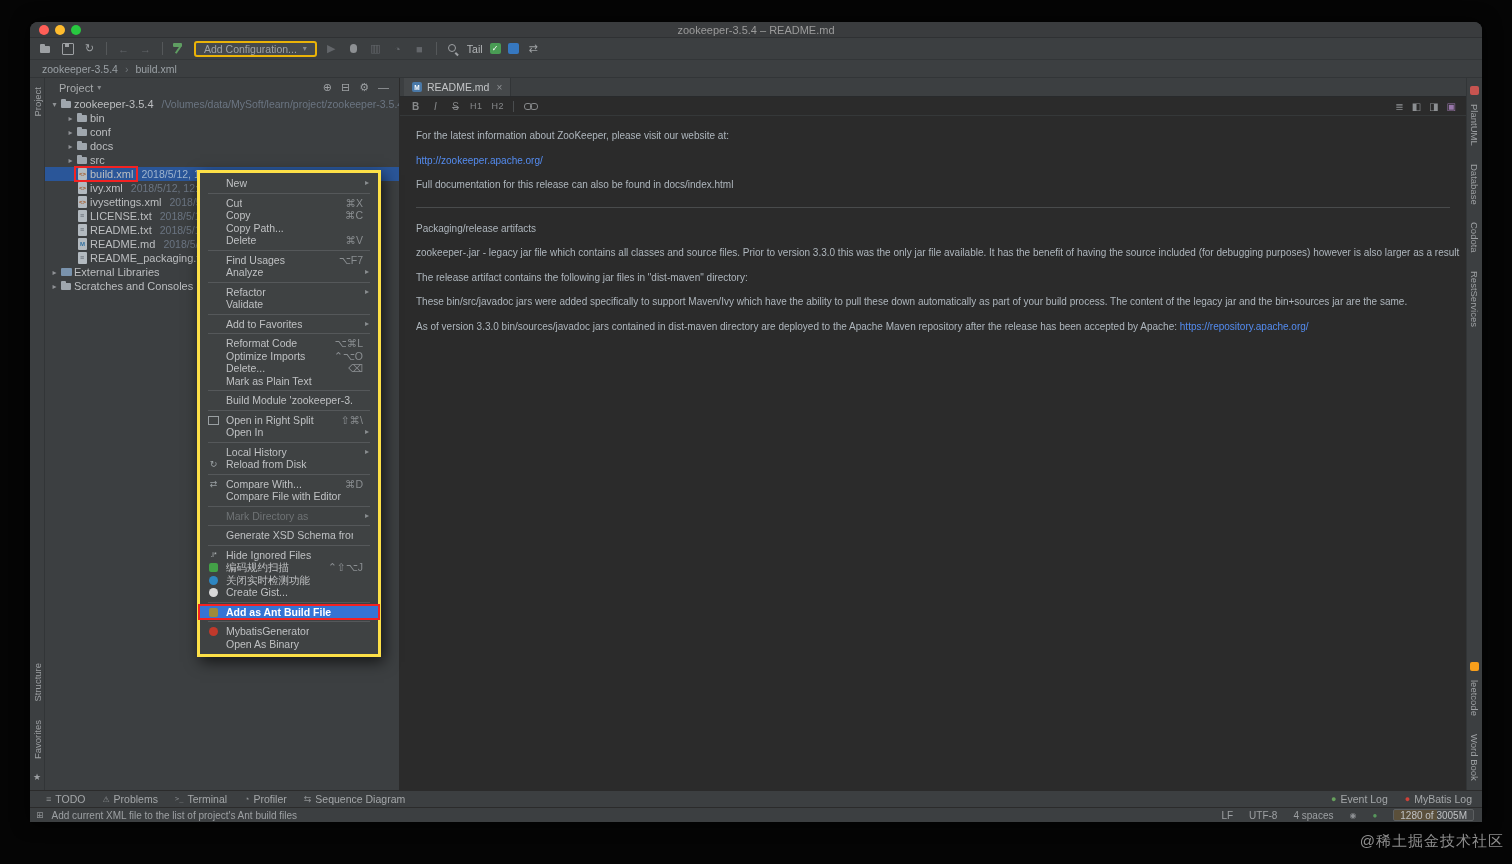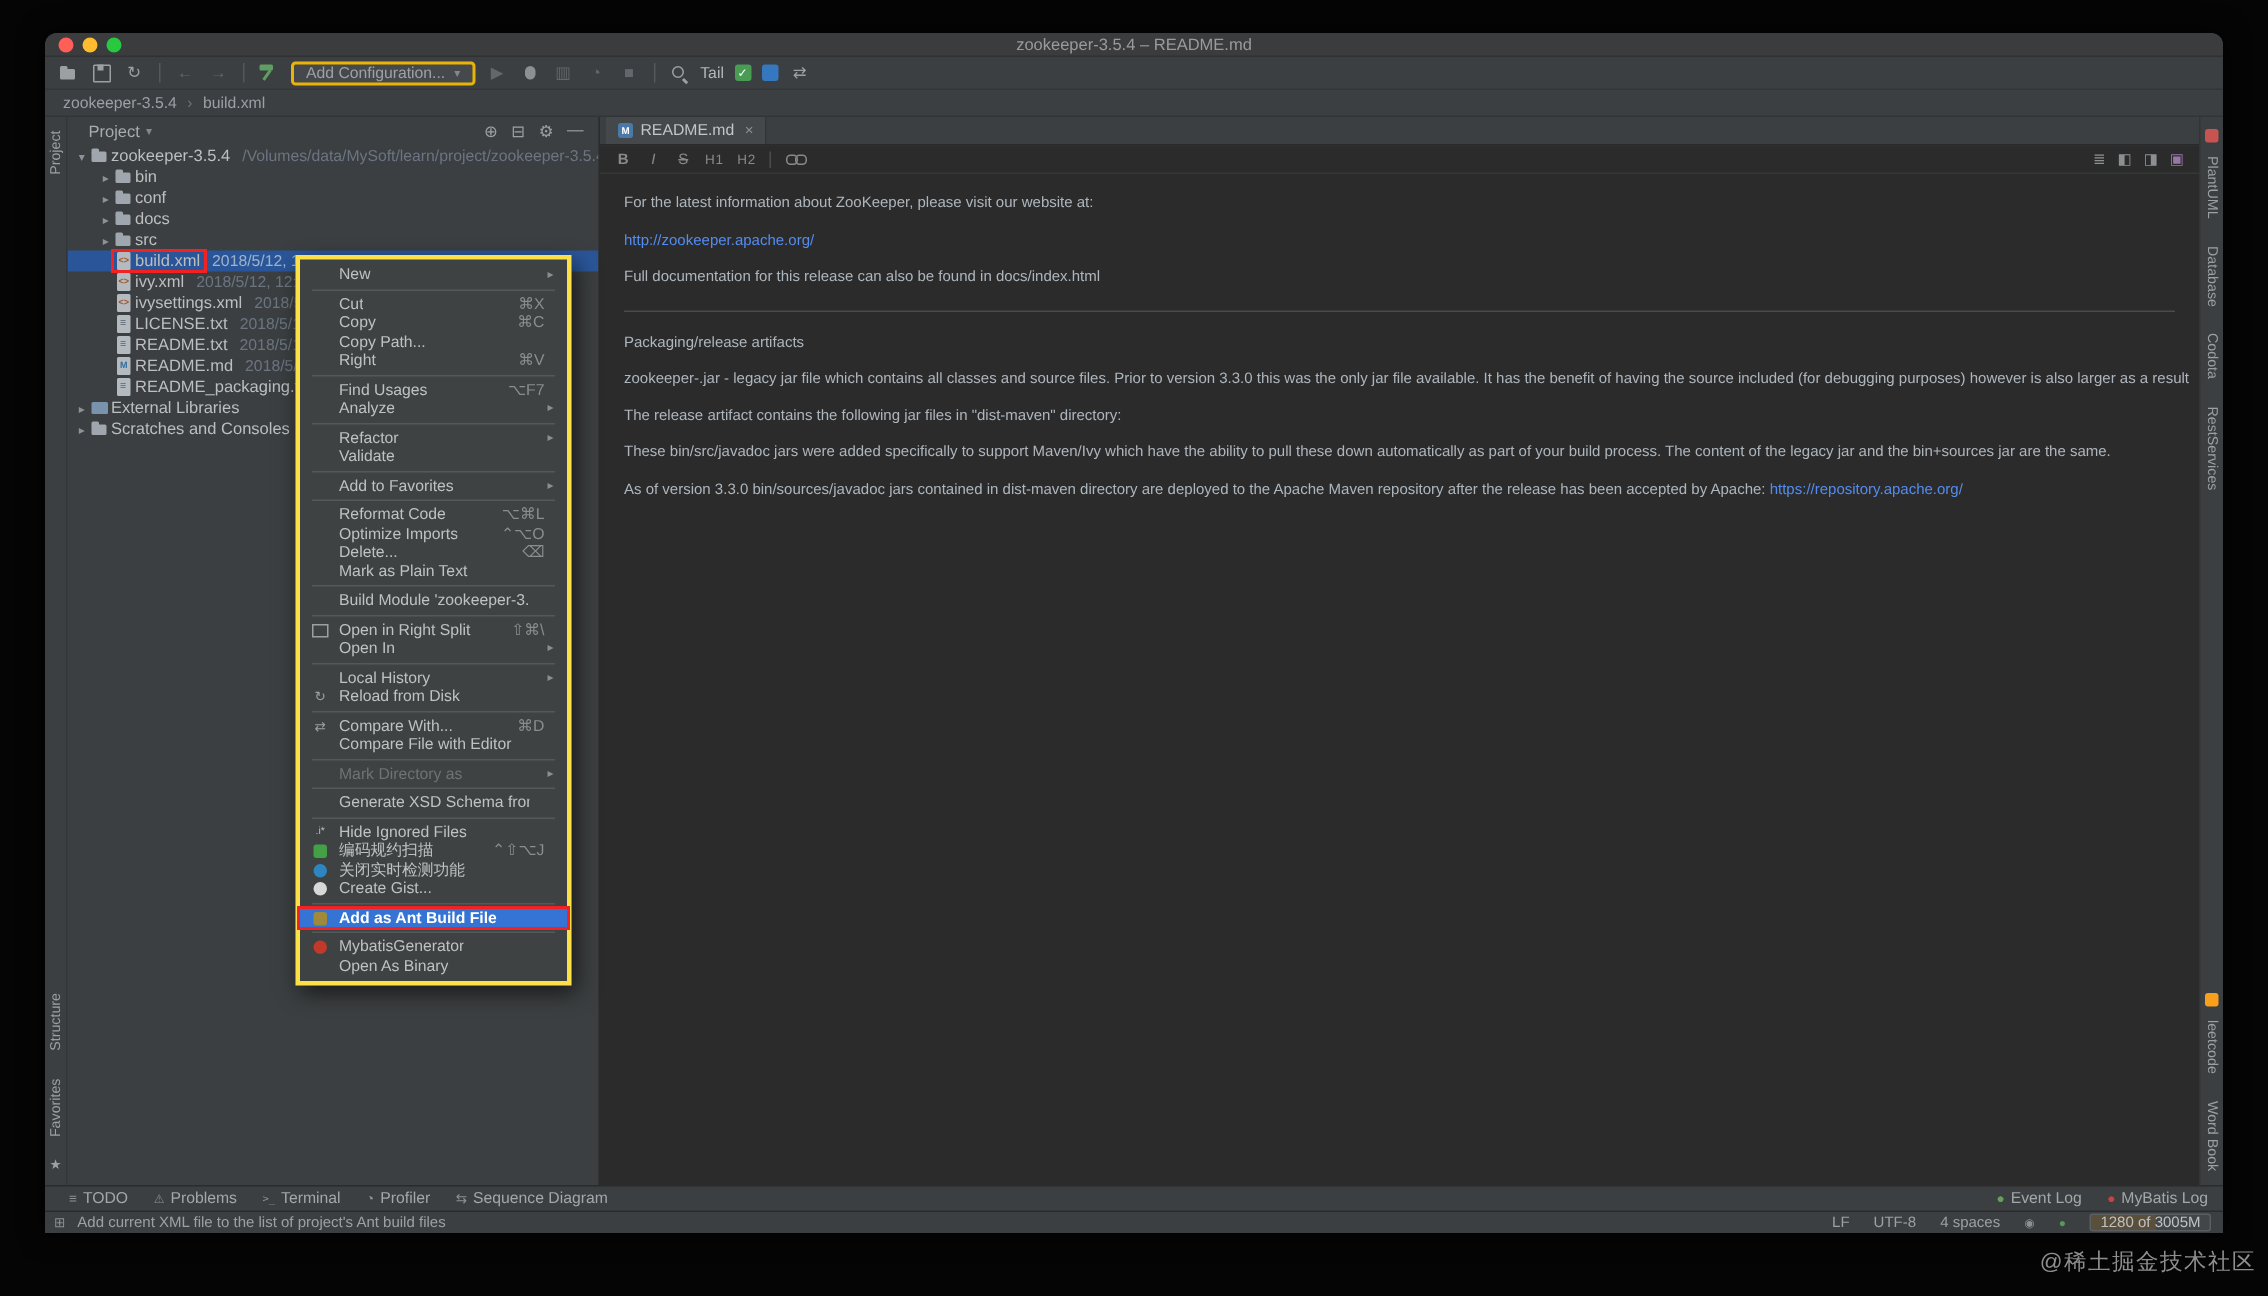--- a/index.html
+++ b/index.html
@@ -485,21 +485,21 @@
         <span class="marrow"></span>
       </div>
       <div class="menu-item">
         <span class="mi"></span>
         <span class="mlabel">Copy Path...</span>
         <span class="mshort"></span>
         <span class="marrow"></span>
       </div>
       <div class="menu-item">
         <span class="mi"></span>
-        <span class="mlabel">Right</span>
+        <span class="mlabel">Delete</span>
         <span class="mshort">⌘V</span>
         <span class="marrow"></span>
       </div>
       <div class="menu-item sep">
         
         
         
         
       </div>
       <div class="menu-item">

